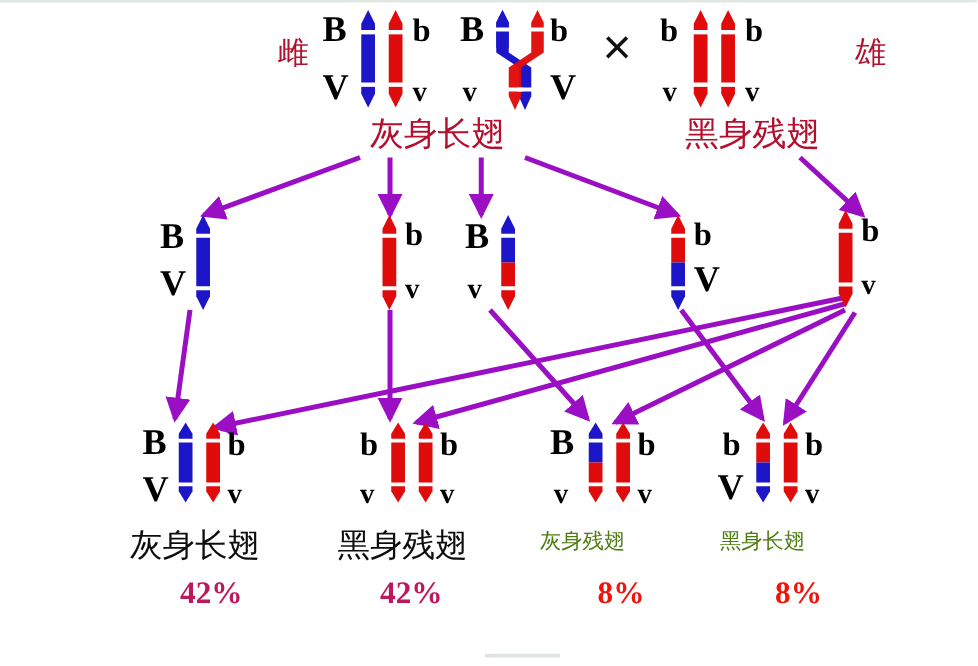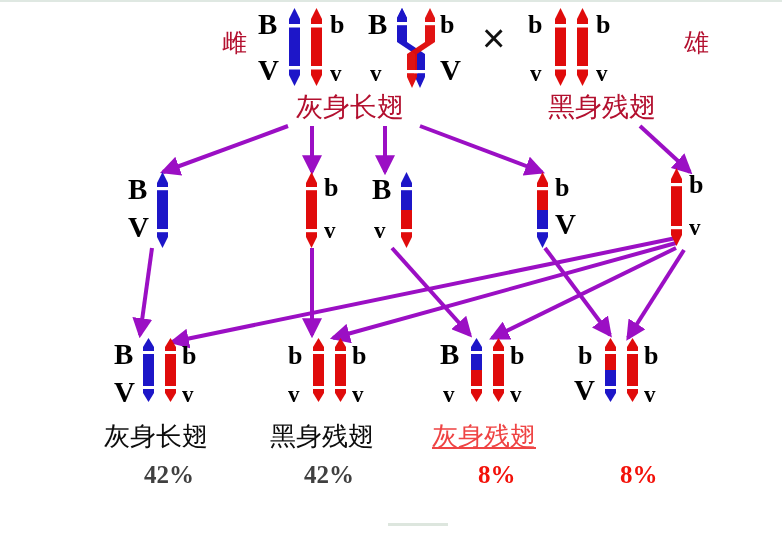--- a/index.html
+++ b/index.html
@@ -55,27 +55,26 @@
     color: #b3102f;
     font-size: 27px;
     font-family: "Liberation Serif", "DejaVu Serif", serif;
   }
   .pheno-black {
     color: #0d0d0d;
     font-size: 26px;
     font-family: "Liberation Serif", "DejaVu Serif", serif;
   }
   .pheno-bright-red {
-    color: #ef4444;
-    font-size: 26px;
-    font-family: "Liberation Serif", "DejaVu Serif", serif;
-    text-decoration: underline;
+    color: #4d7c0f;
+    font-size: 17px;
+    font-family: "Liberation Serif", "DejaVu Serif", serif;
   }
   .pct-black {
-    color: #404040;
+    color: #be185d;
     font-size: 25px;
     font-weight: bold;
     font-family: "Liberation Serif", "DejaVu Serif", serif;
   }
   .pct-red {
     color: #f3120a;
     font-size: 25px;
     font-weight: bold;
     font-family: "Liberation Serif", "DejaVu Serif", serif;
   }
@@ -343,15 +342,16 @@
 
   <div class="lbl pheno-black" style="left:104px; top:424px;">灰身长翅</div>
   <div class="lbl pct-black" style="left:144px; top:462px;">42%</div>
 
   <div class="lbl pheno-black" style="left:270px; top:424px;">黑身残翅</div>
   <div class="lbl pct-black" style="left:304px; top:462px;">42%</div>
 
   <div class="lbl pheno-bright-red" style="left:432px; top:424px;">灰身残翅</div>
   <div class="lbl pct-red" style="left:478px; top:462px;">8%</div>
 
+  <div class="lbl pheno-bright-red" style="left:576px; top:424px;">黑身长翅</div>
   <div class="lbl pct-red" style="left:620px; top:462px;">8%</div>
 
 </div>
 
 </body></html>

